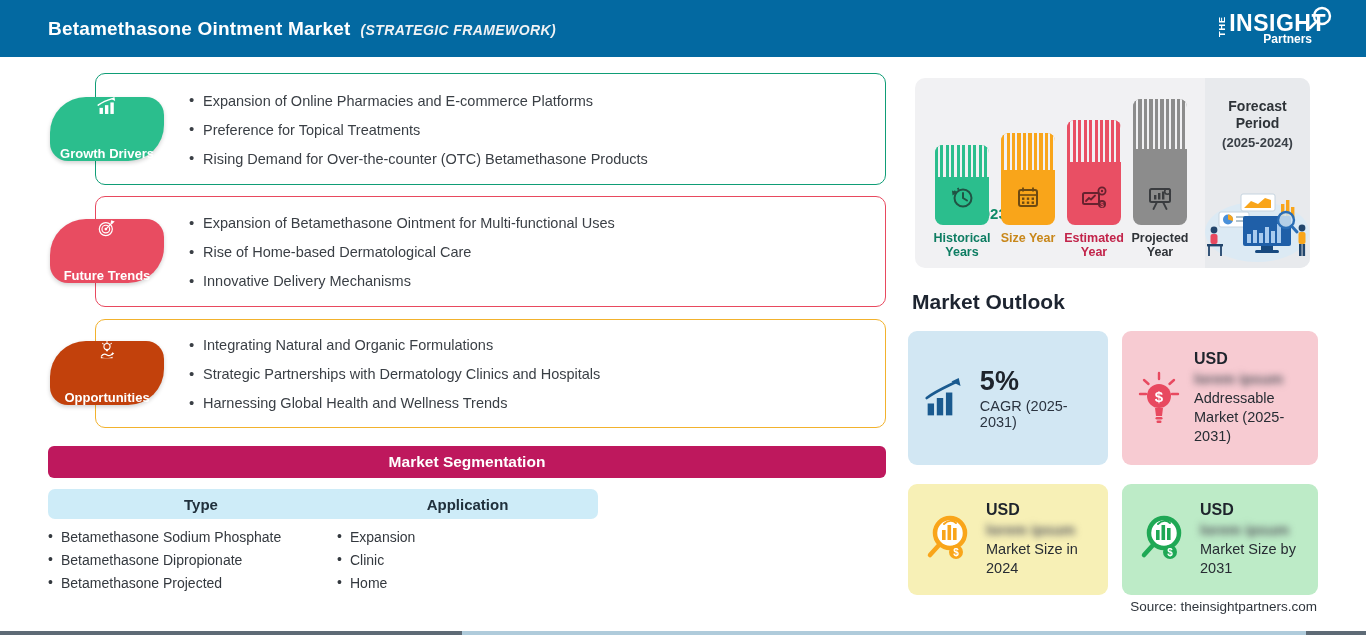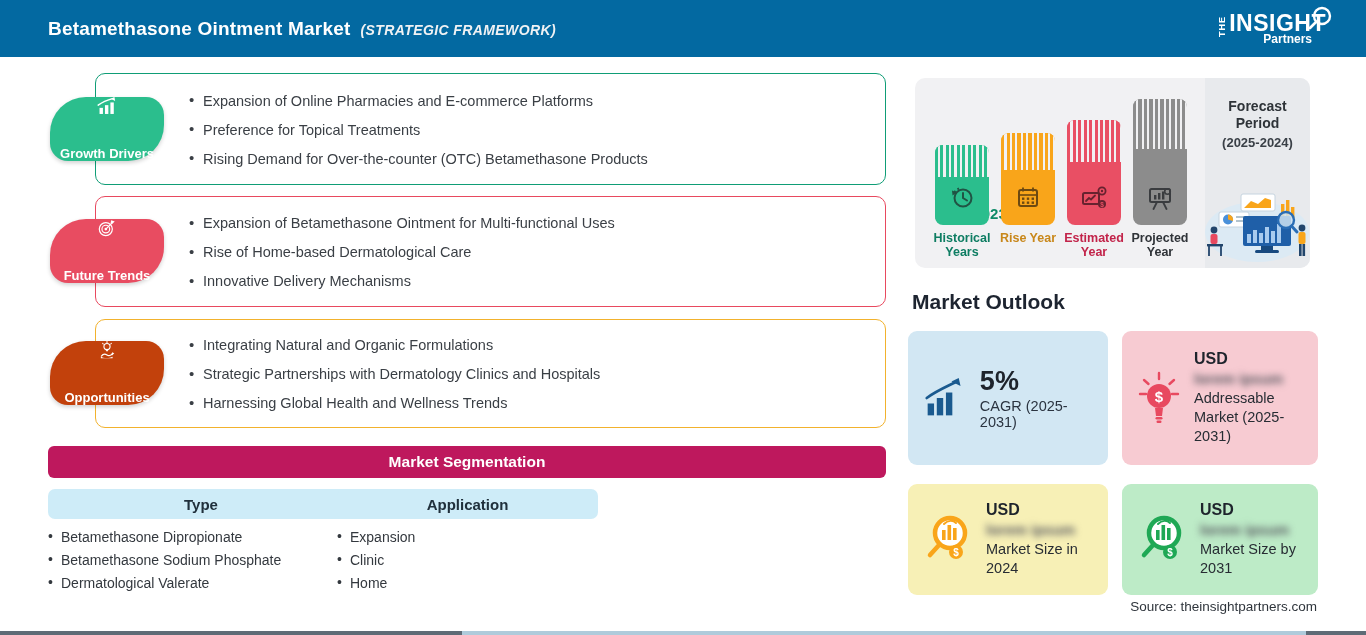--- a/index.html
+++ b/index.html
@@ -179,23 +179,23 @@
   <div class="segbar">
     <span>Market Segmentation</span>
   </div>
   <div class="seghead type">
     <span>Type</span>
   </div>
   <div class="seghead app">
     <span>Application</span>
   </div>
   <ul class="seglist type">
+    <li>Betamethasone Sodium Phosphate</li>
     <li>Betamethasone Dipropionate</li>
-    <li>Betamethasone Sodium Phosphate</li>
-    <li>Dermatological Valerate</li>
+    <li>Betamethasone Projected</li>
   </ul>
   <ul class="seglist app">
     <li>Expansion</li>
     <li>Clinic</li>
     <li>Home</li>
   </ul>
 
   <div class="tl-panel">
 
     <div class="bar bar1">
@@ -222,21 +222,21 @@
           <line x1="10" y1="4.5" x2="10" y2="8.5" stroke="#4A3310" stroke-width="1.8"></line>
           <line x1="20" y1="4.5" x2="20" y2="8.5" stroke="#4A3310" stroke-width="1.8"></line>
           <rect x="9" y="14.5" width="2.4" height="2.4" fill="#4A3310"></rect>
             <rect x="13.8" y="14.5" width="2.4" height="2.4" fill="#4A3310"></rect>
             <rect x="18.6" y="14.5" width="2.4" height="2.4" fill="#4A3310"></rect>
           <rect x="9" y="18.5" width="2.4" height="2.4" fill="#4A3310"></rect>
             <rect x="13.8" y="18.5" width="2.4" height="2.4" fill="#4A3310"></rect>
             <rect x="18.6" y="18.5" width="2.4" height="2.4" fill="#4A3310"></rect>
         </svg>
       </div>
-      <div class="blab">Rise Year</div>
+      <div class="blab">Size Year</div>
     </div>
 
     <div class="bar bar3">
       <div class="year">2025</div>
       <div class="col">
           <div class="stripes"></div>
         <svg class="icon" width="32" height="30" viewBox="0 0 32 30">
           <rect x="5" y="10" width="16" height="11" rx="1.5" fill="none" stroke="#471722" stroke-width="2"></rect>
           <path d="M8 18 L11 15 L13 16.5 L17 12.5" fill="none" stroke="#471722" stroke-width="1.8" stroke-linecap="round"></path>
           <circle cx="24" cy="8" r="3.6" fill="none" stroke="#471722" stroke-width="1.8"></circle>

